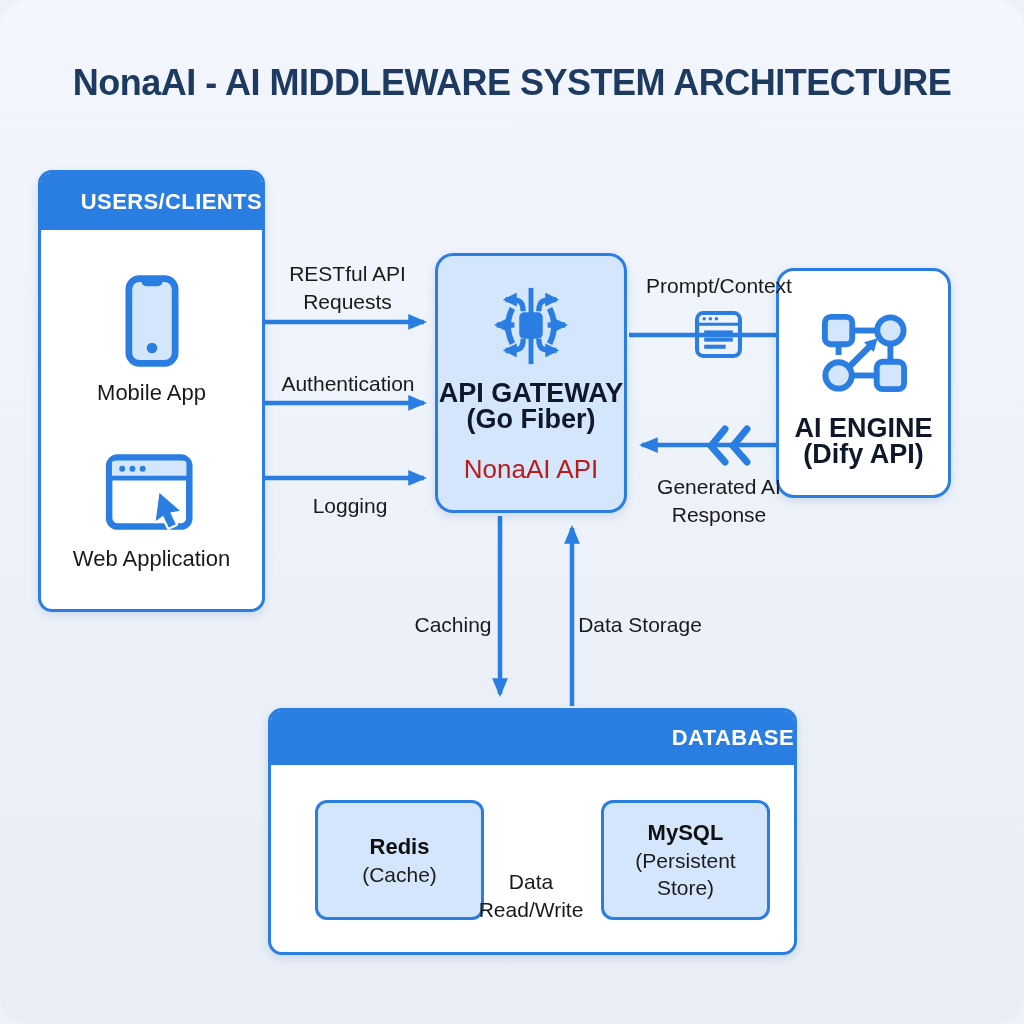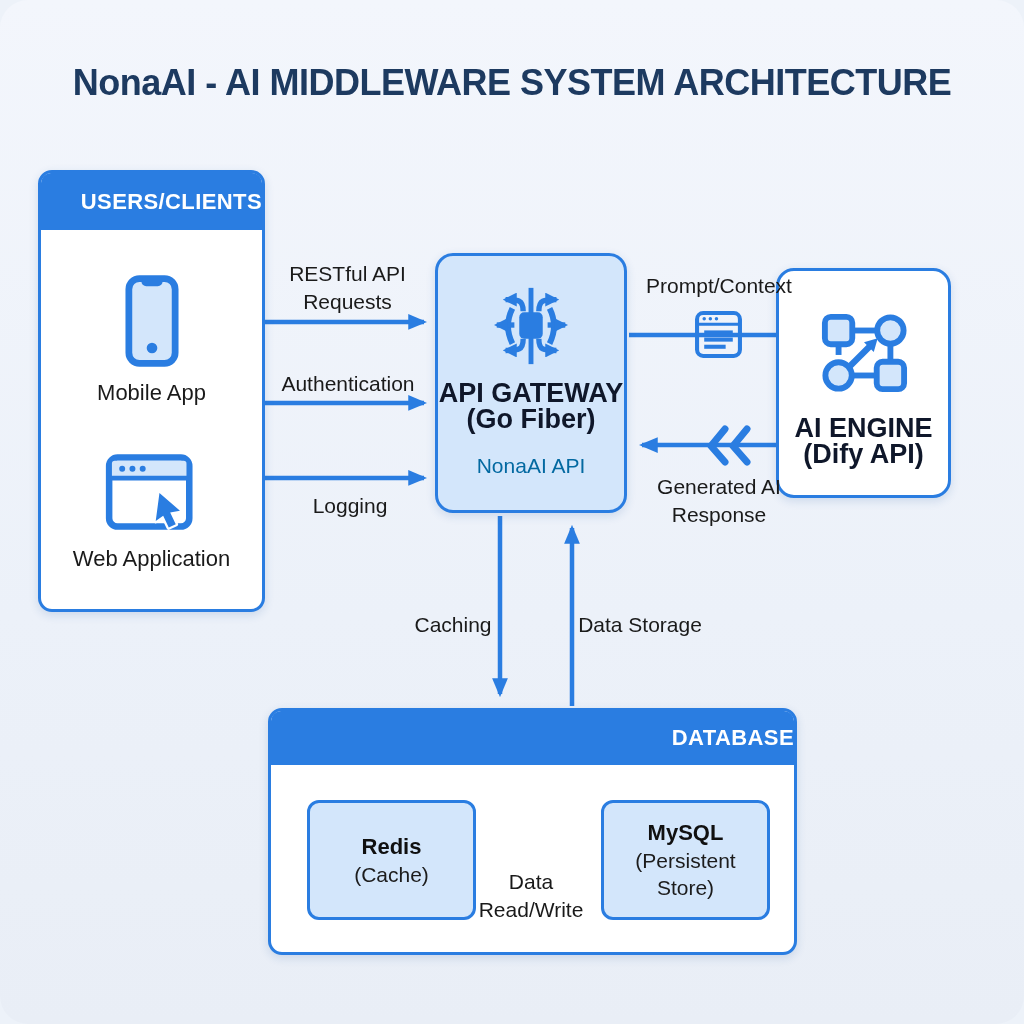--- a/index.html
+++ b/index.html
@@ -30,31 +30,31 @@
   .users .node-header{height:57px;line-height:57px;}
   .users-body{display:flex;flex-direction:column;align-items:center;}
   .icon-phone{width:54px;height:94px;margin-top:44px;}
   .icon-browser{width:94px;height:82px;margin-top:46px;}
   .item-label{margin-top:12px;font-size:22px;color:var(--text);}
   .gateway{left:435px;top:253px;width:192px;height:260px;border-radius:18px;
            background:var(--light);display:flex;flex-direction:column;align-items:center;padding-top:26px;}
   .icon-gateway{width:100px;height:88px;}
   .node-title{font-size:27px;font-weight:700;color:#0f172a;line-height:26px;text-align:center;}
   .gw-name{margin-top:10px;}
-  .gw-sub{margin-top:22px;font-size:21px;color:#0369a1;}
+  .gw-sub{margin-top:22px;font-size:26px;color:#b91c1c;}
   .engine{left:776px;top:268px;width:175px;height:230px;border-radius:18px;
           display:flex;flex-direction:column;align-items:center;padding-top:38px;}
   .icon-workflow{width:100px;height:88px;}
   .en-name{margin-top:18px;}
   .database{left:268px;top:708px;width:529px;height:247px;}
   .database .node-header{height:54px;line-height:54px;}
   .db-item{position:absolute;width:169px;height:120px;top:89px;border:3px solid var(--primary);
            border-radius:12px;background:var(--light);display:flex;flex-direction:column;
            align-items:center;justify-content:center;text-align:center;}
-  .db-redis{left:36px;}
+  .db-redis{left:44px;}
   .db-mysql{left:330px;}
   .db-name{font-size:22px;font-weight:700;color:#101010;line-height:28px;}
   .db-sub{font-size:21px;color:#1c1c1c;line-height:27px;max-width:150px;}
   
   .edge-label{position:absolute;z-index:3;font-size:21px;color:var(--text);
               text-align:center;line-height:28px;}
   .lbl-restful{left:265px;top:260px;width:165px;}
   .lbl-auth{left:258px;top:370px;width:180px;white-space:nowrap;}
   .lbl-logging{left:275px;top:492px;width:150px;}
   .lbl-prompt{left:629px;top:272px;width:180px;white-space:nowrap;}

